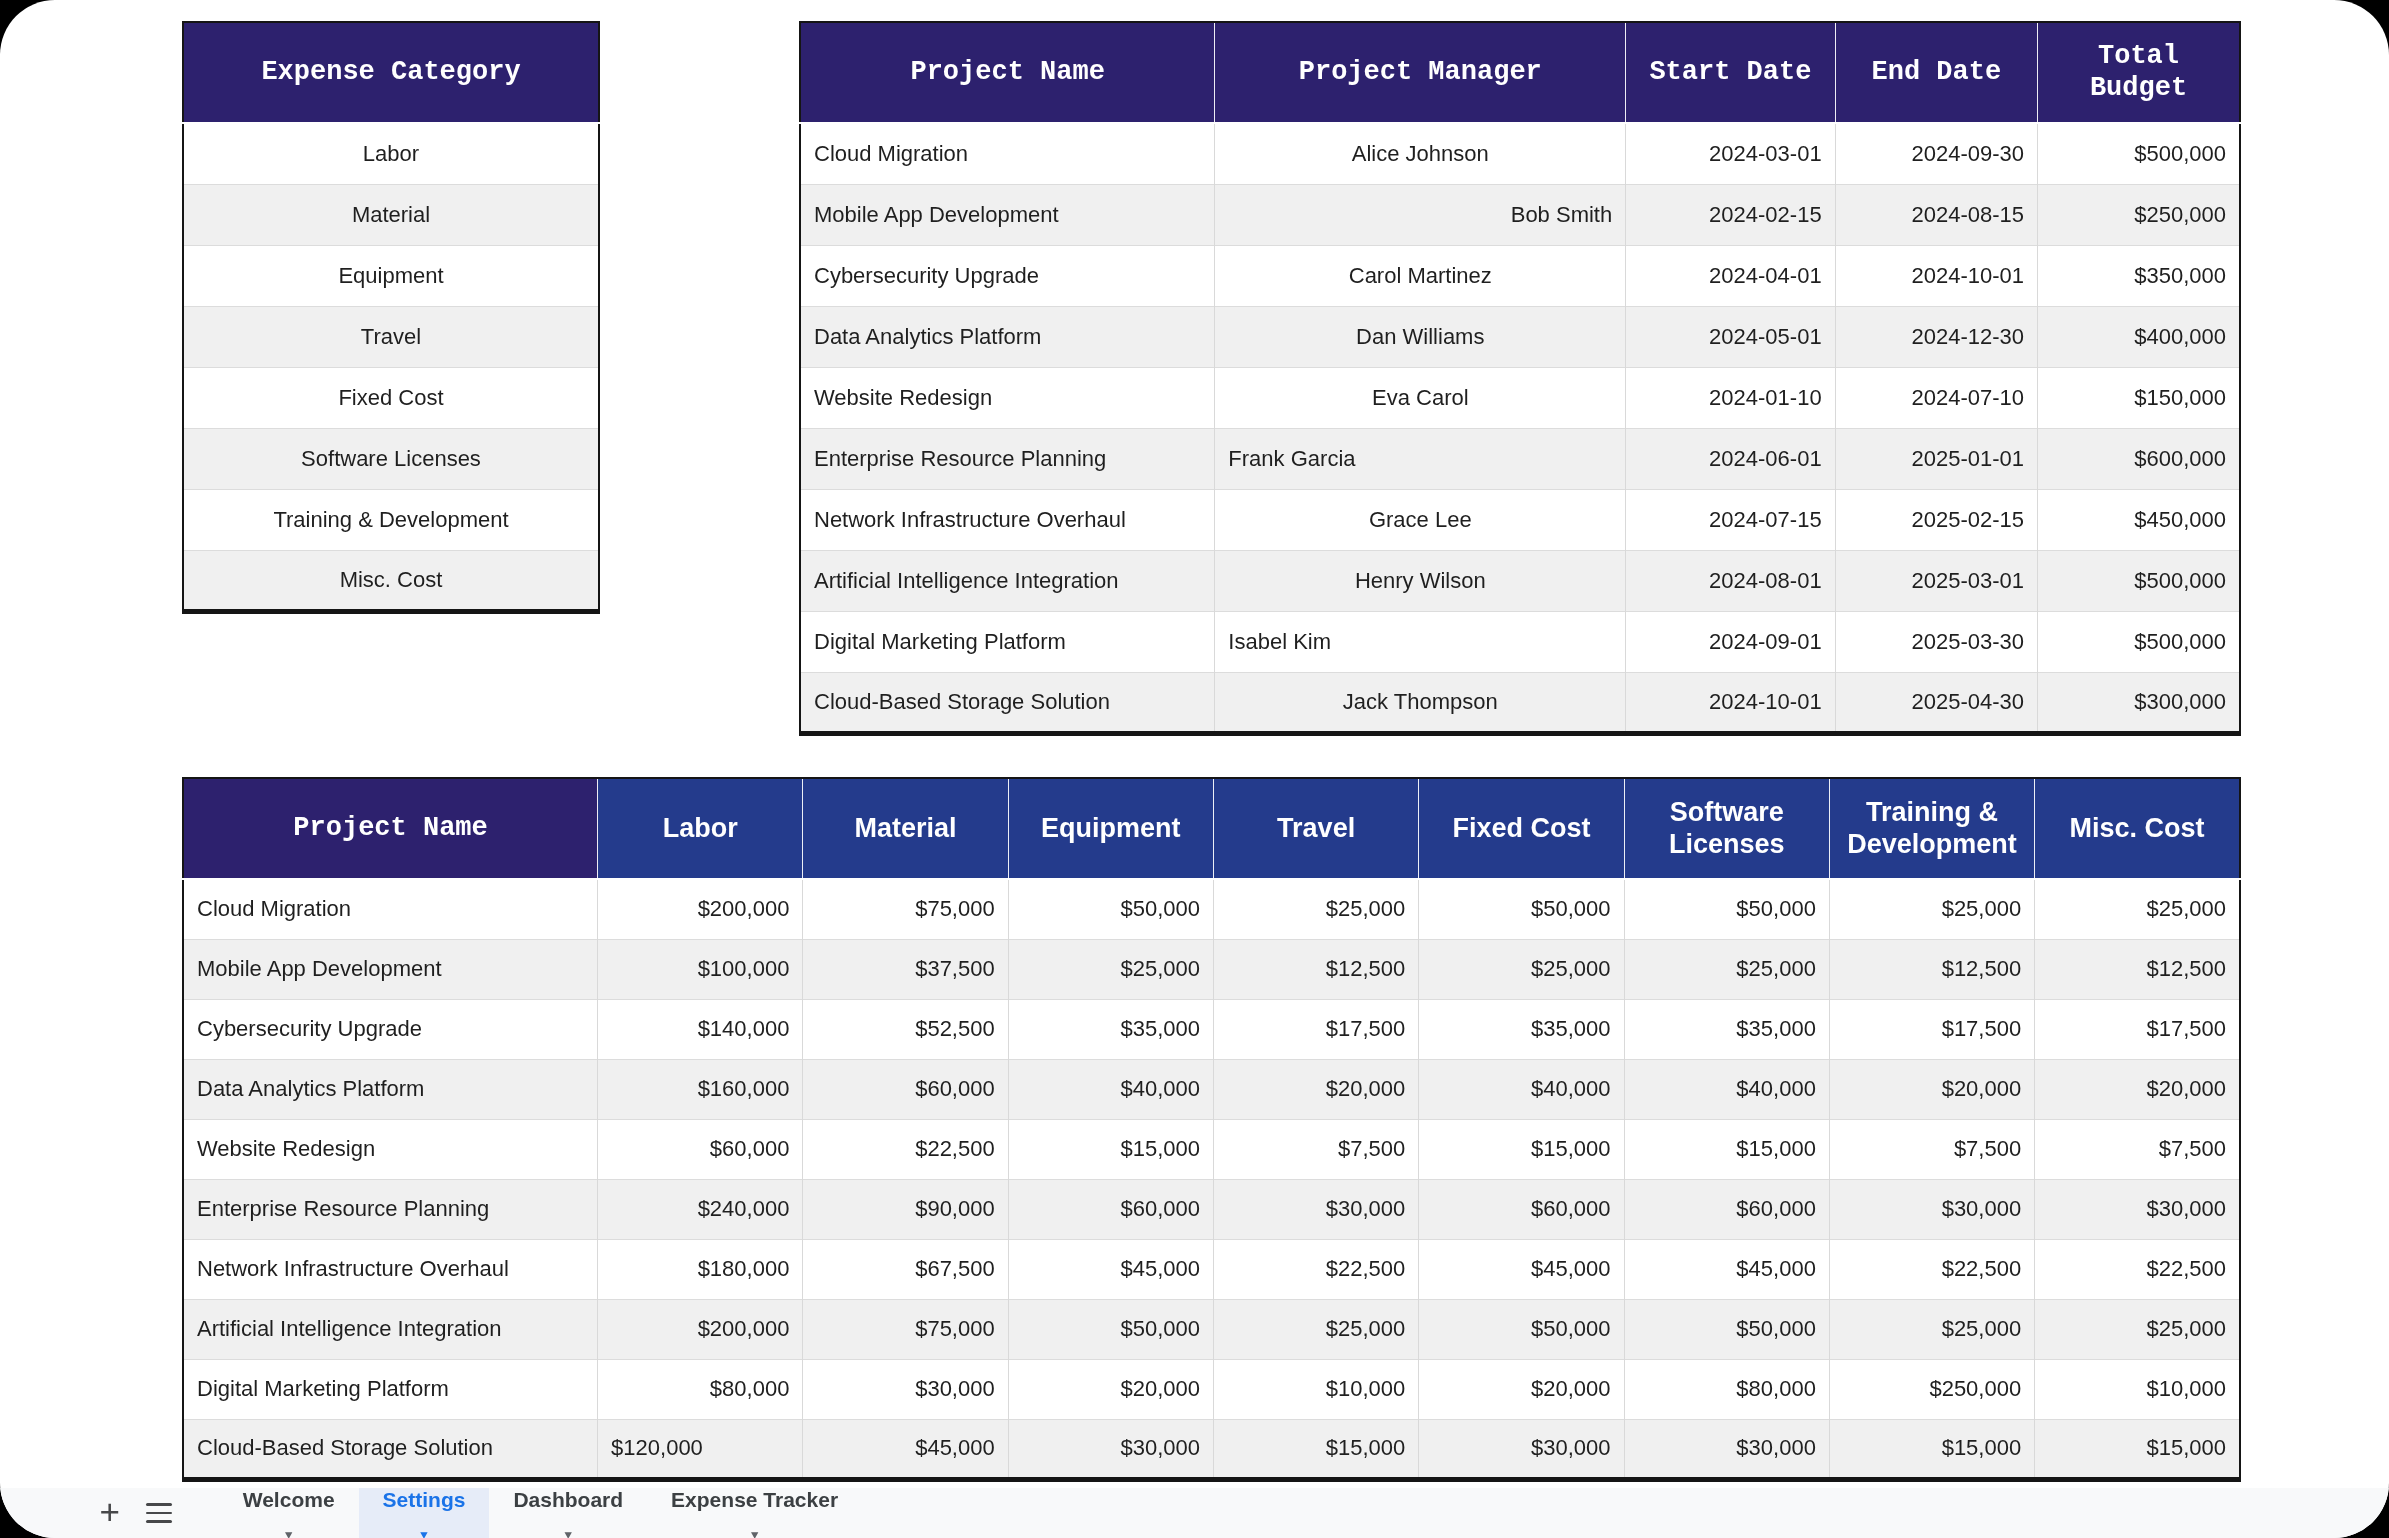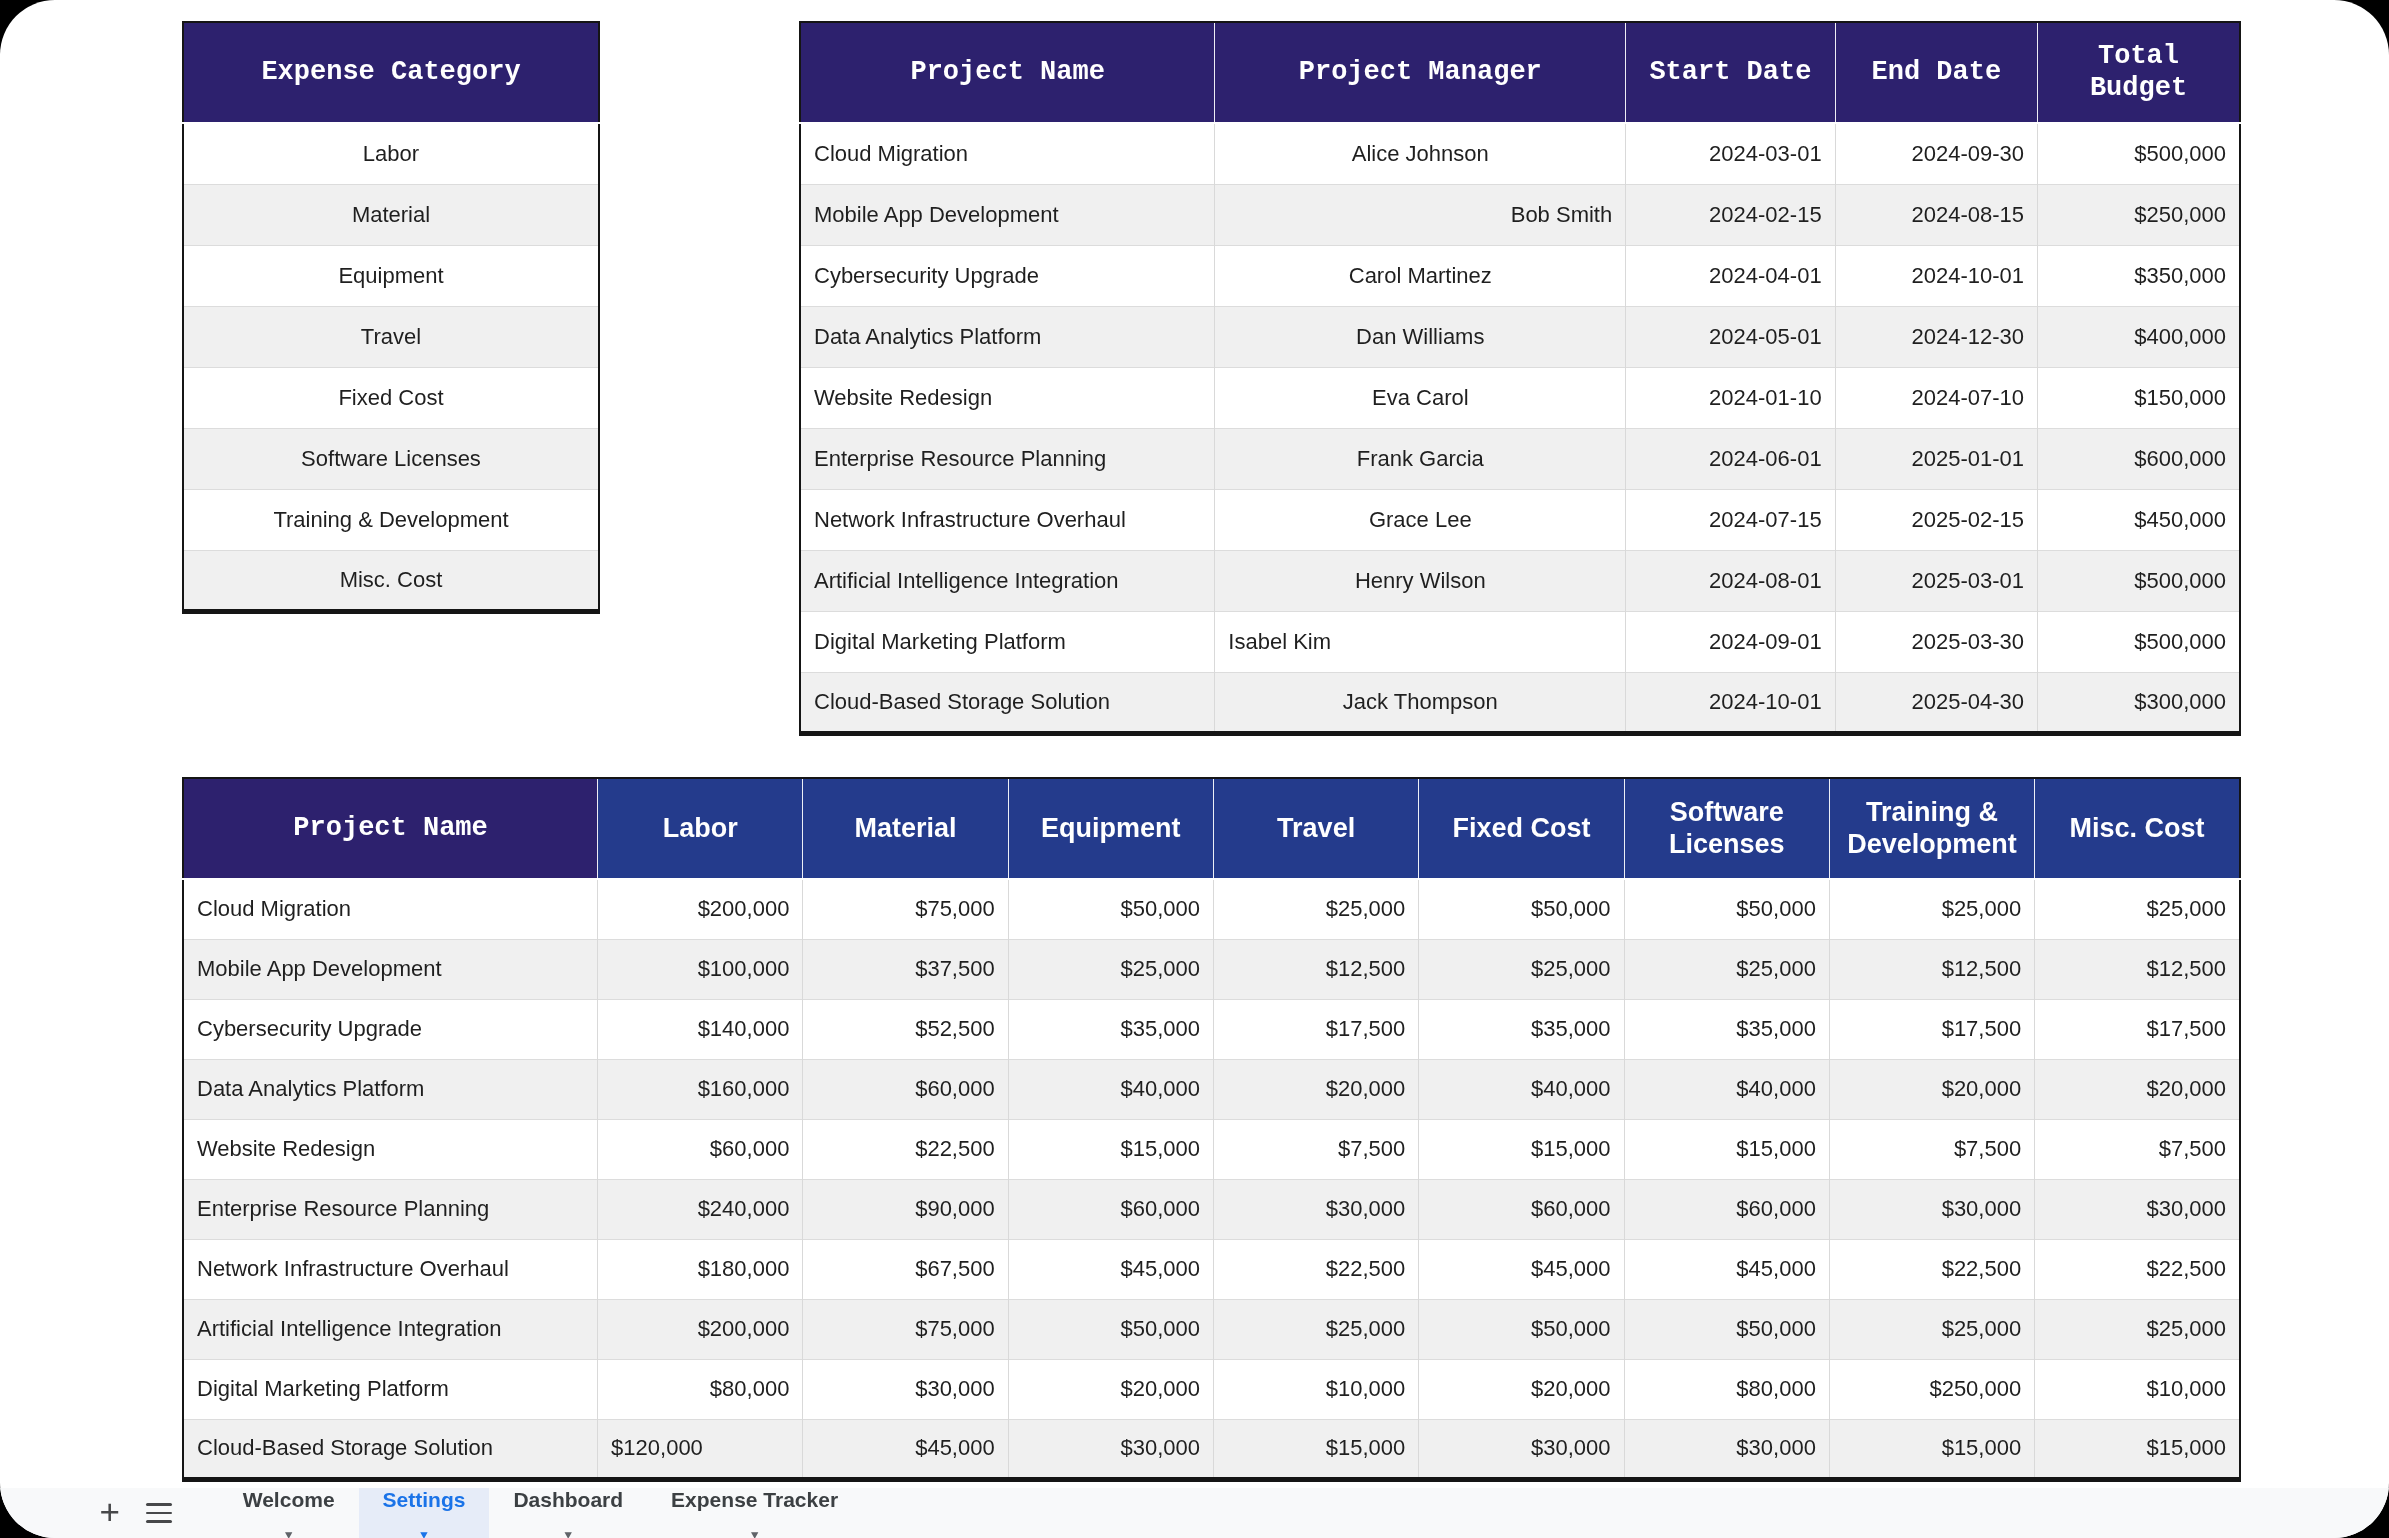--- a/index.html
+++ b/index.html
@@ -175,21 +175,21 @@
         </tr>
         <tr>
           <td style="text-align: left;">Website Redesign</td>
           <td style="text-align: center;">Eva Carol</td>
           <td style="text-align: right;">2024-01-10</td>
           <td style="text-align: right;">2024-07-10</td>
           <td style="text-align: right;">$150,000</td>
         </tr>
         <tr>
           <td style="text-align: left;">Enterprise Resource Planning</td>
-          <td style="text-align: center;">Frank Garcia</td>
+          <td style="text-align: left;">Frank Garcia</td>
           <td style="text-align: right;">2024-06-01</td>
           <td style="text-align: right;">2025-01-01</td>
           <td style="text-align: right;">$600,000</td>
         </tr>
         <tr>
           <td style="text-align: left;">Network Infrastructure Overhaul</td>
           <td style="text-align: center;">Grace Lee</td>
           <td style="text-align: right;">2024-07-15</td>
           <td style="text-align: right;">2025-02-15</td>
           <td style="text-align: right;">$450,000</td>

